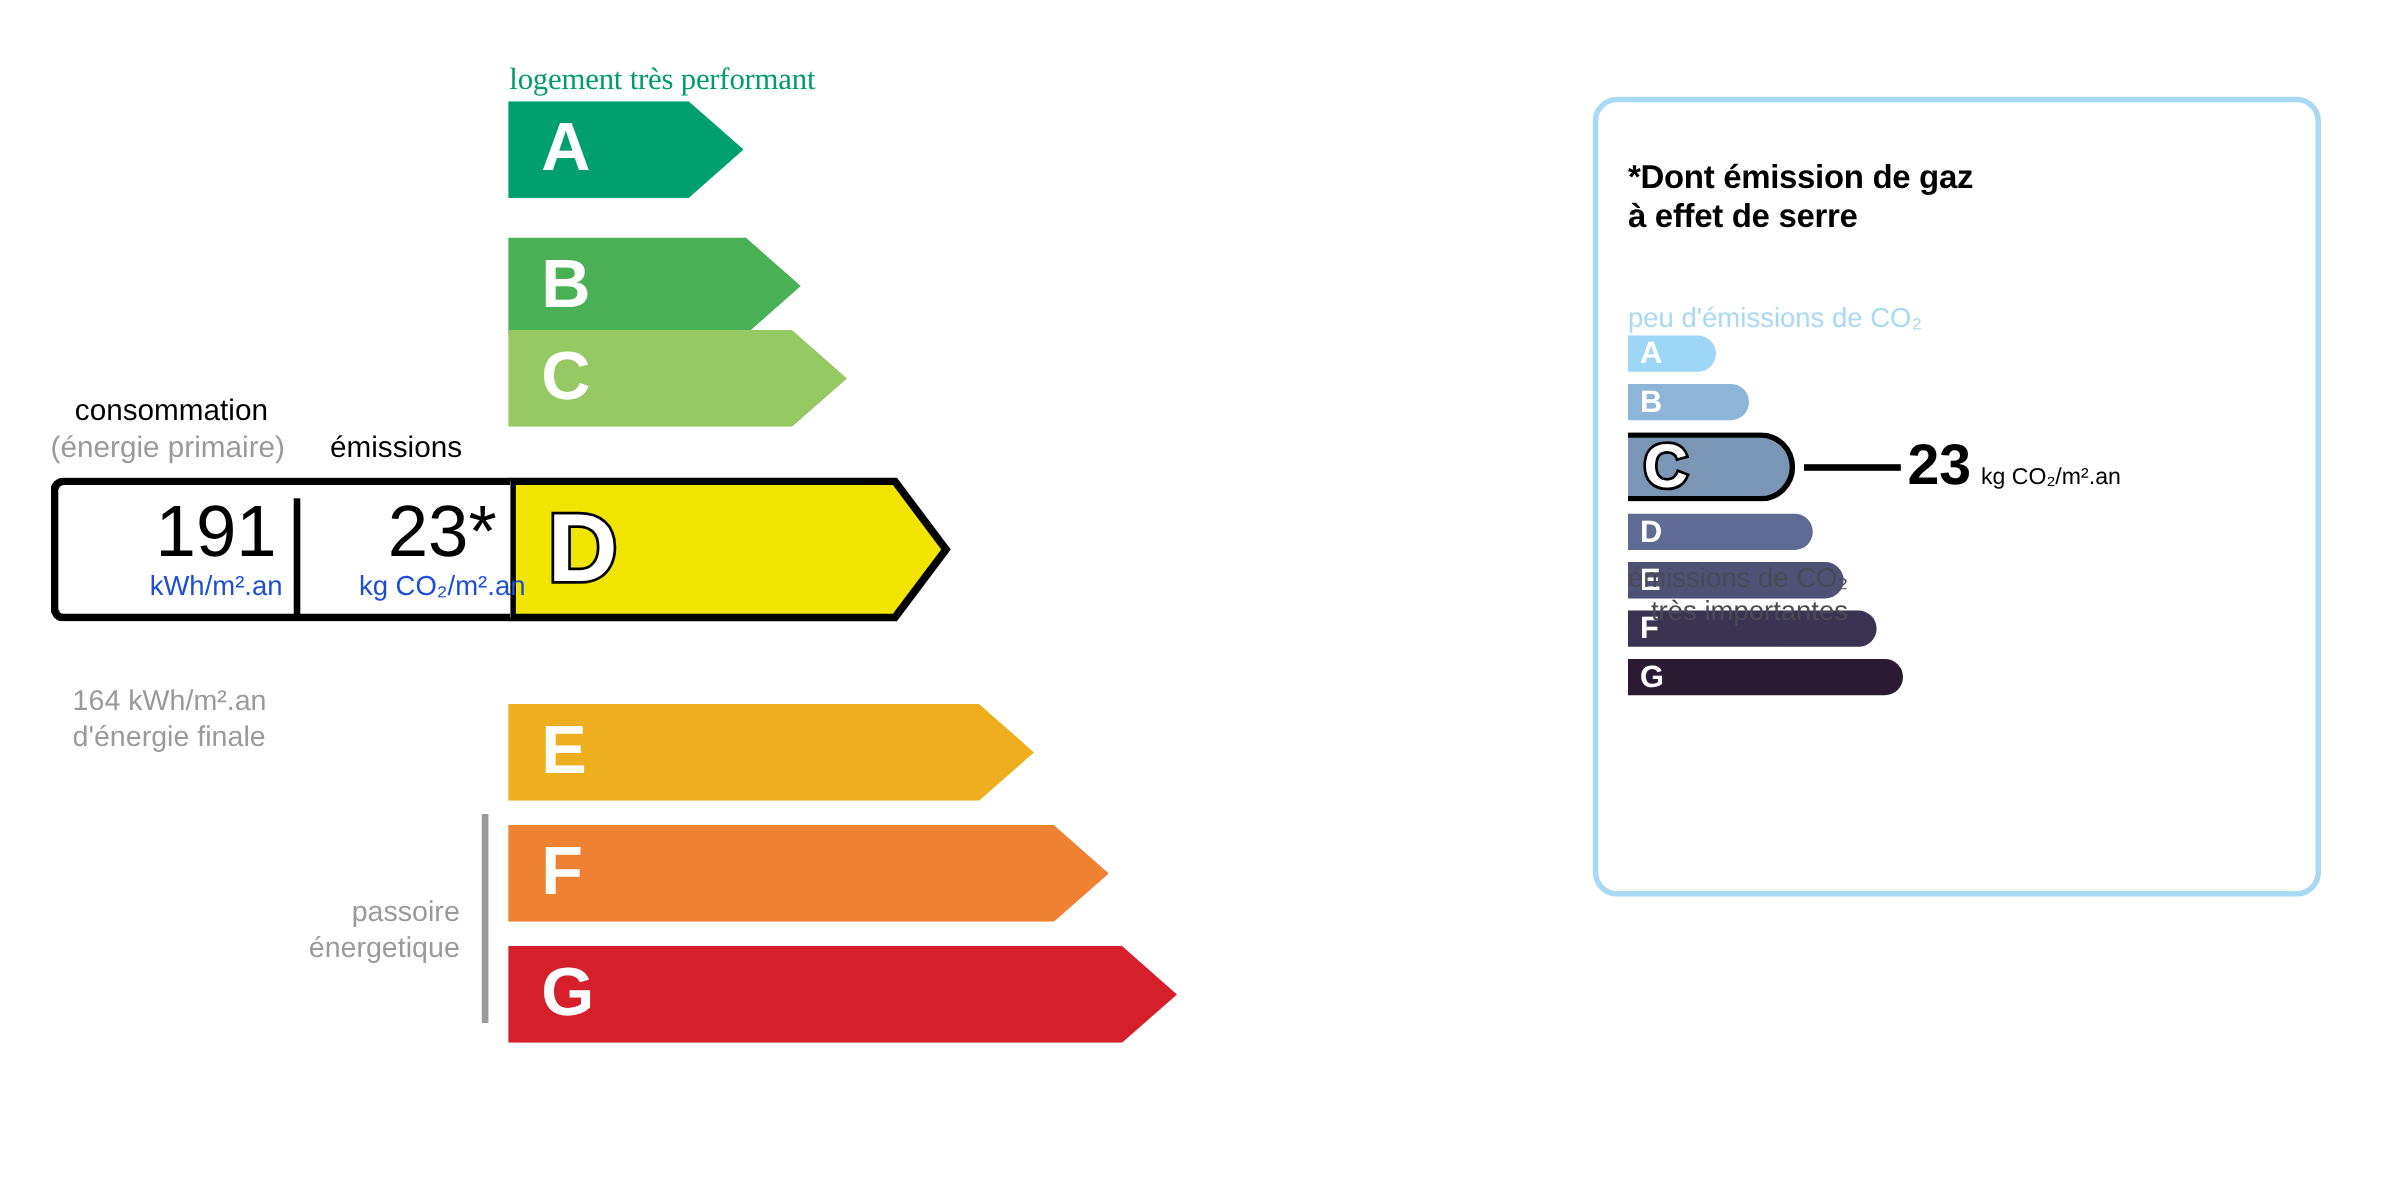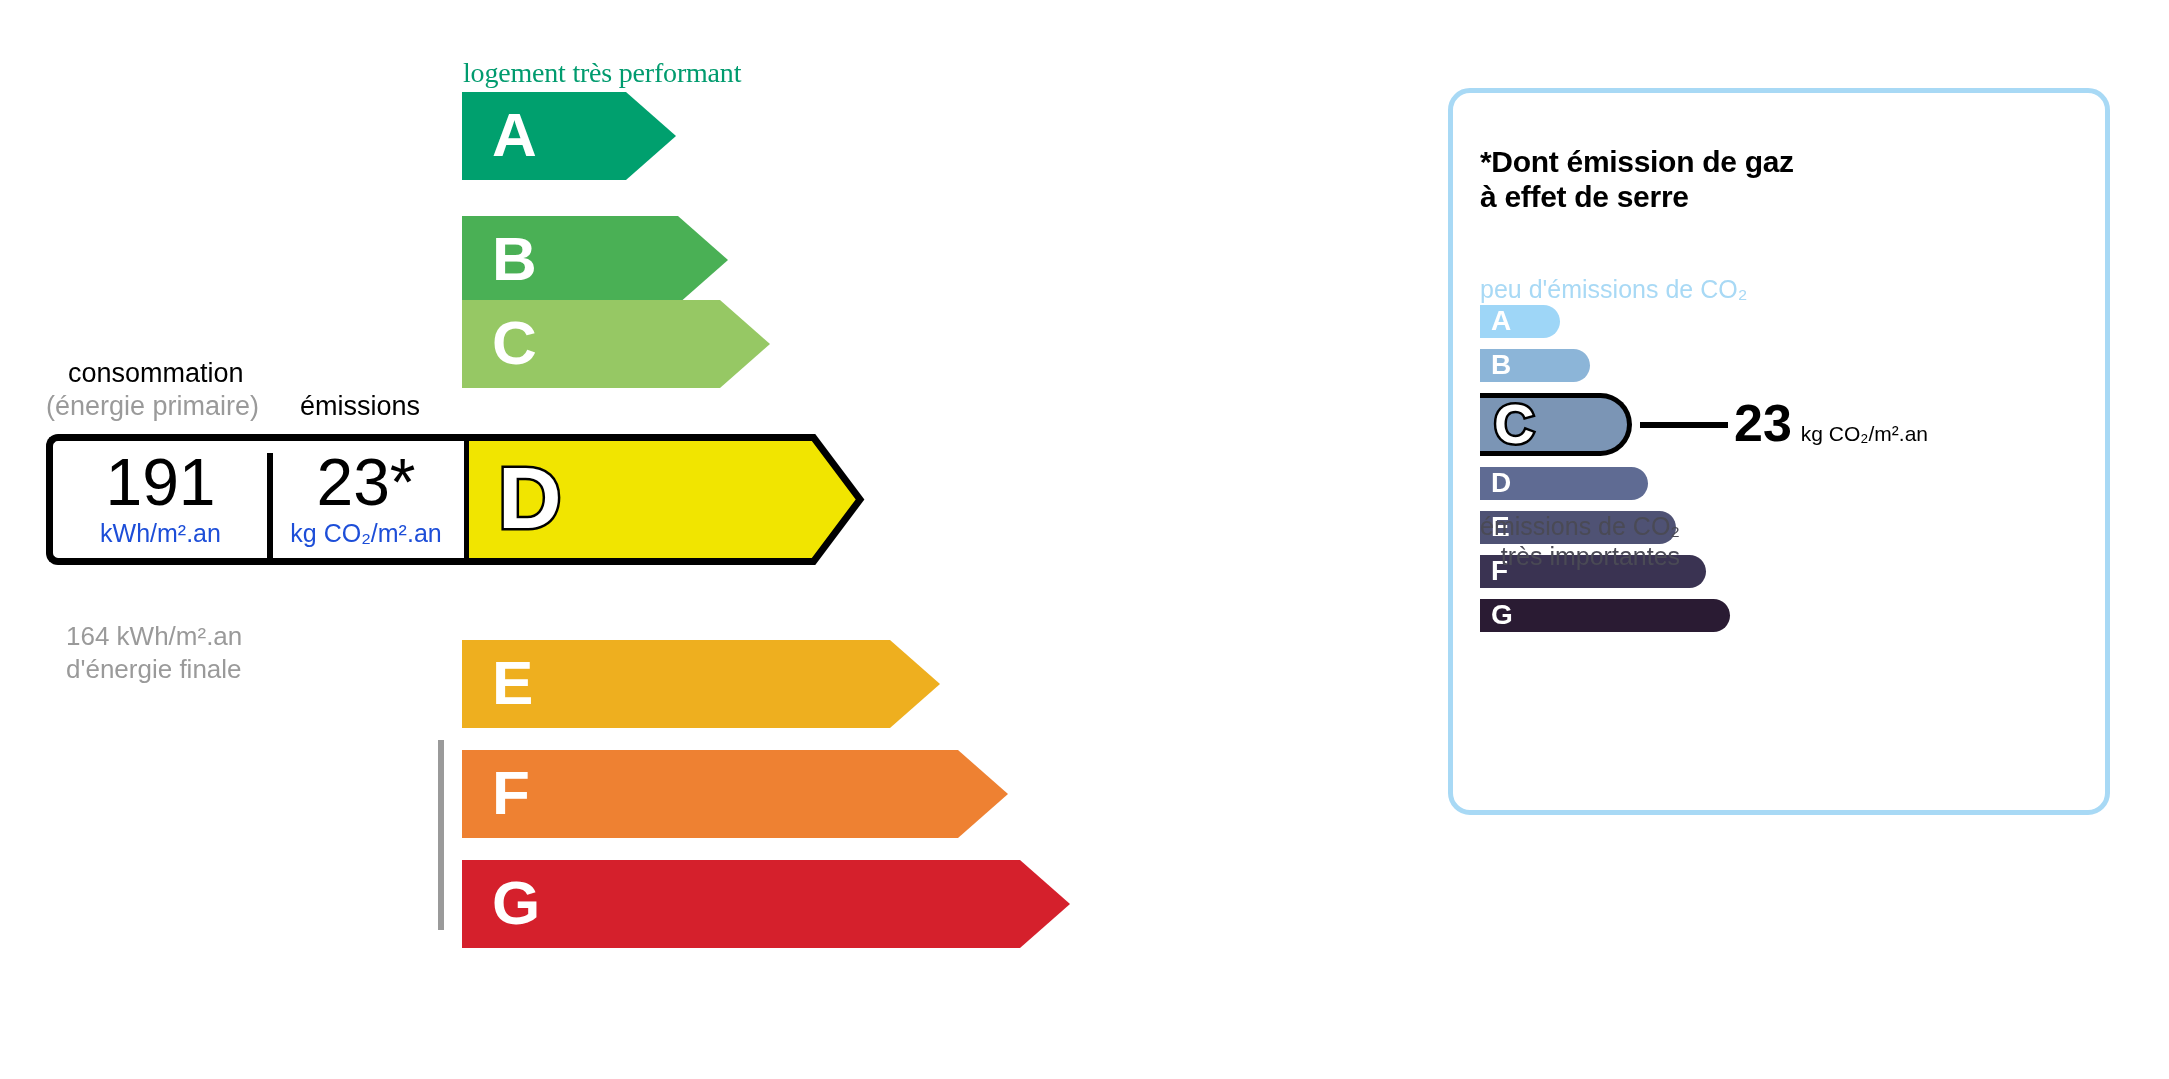--- a/index.html
+++ b/index.html
@@ -95,20 +95,21 @@
     box-sizing: border-box;
   }
   .value-cell {
     position: absolute;
     top: 0;
     height: 100%;
     display: flex;
     flex-direction: column;
     align-items: center;
     justify-content: center;
+    margin-left: 36px;
   }
   #value-cell-consumption { left: 0px; width: 215px; }
   #value-cell-emissions  { left: 215px; width: 196px; }
   .value-divider {
     position: absolute;
     left: 214px;
     top: 12px;
     width: 6px;
     height: 107px;
     background: #000000;
@@ -372,20 +373,24 @@
   <div class="label-consumption">consommation</div>
   <div class="label-consumption-sub">(énergie primaire)</div>
   <div class="label-emissions">émissions</div>
 
   <div class="label-final">
     <div>164 kWh/m².an</div>
     <div>d'énergie finale</div>
   </div>
 
   <div id="passoire-bracket"></div>
+  <div class="label-passoire">
+    <div>passoire</div>
+    <div>énergetique</div>
+  </div>
 
 </div>
 
 <div id="dpe-co2-panel">
   <div class="co2-title">
     <div>*Dont émission de gaz</div>
     <div>à effet de serre</div>
   </div>
 
   <div class="co2-top-caption">peu d'émissions de CO₂</div>

